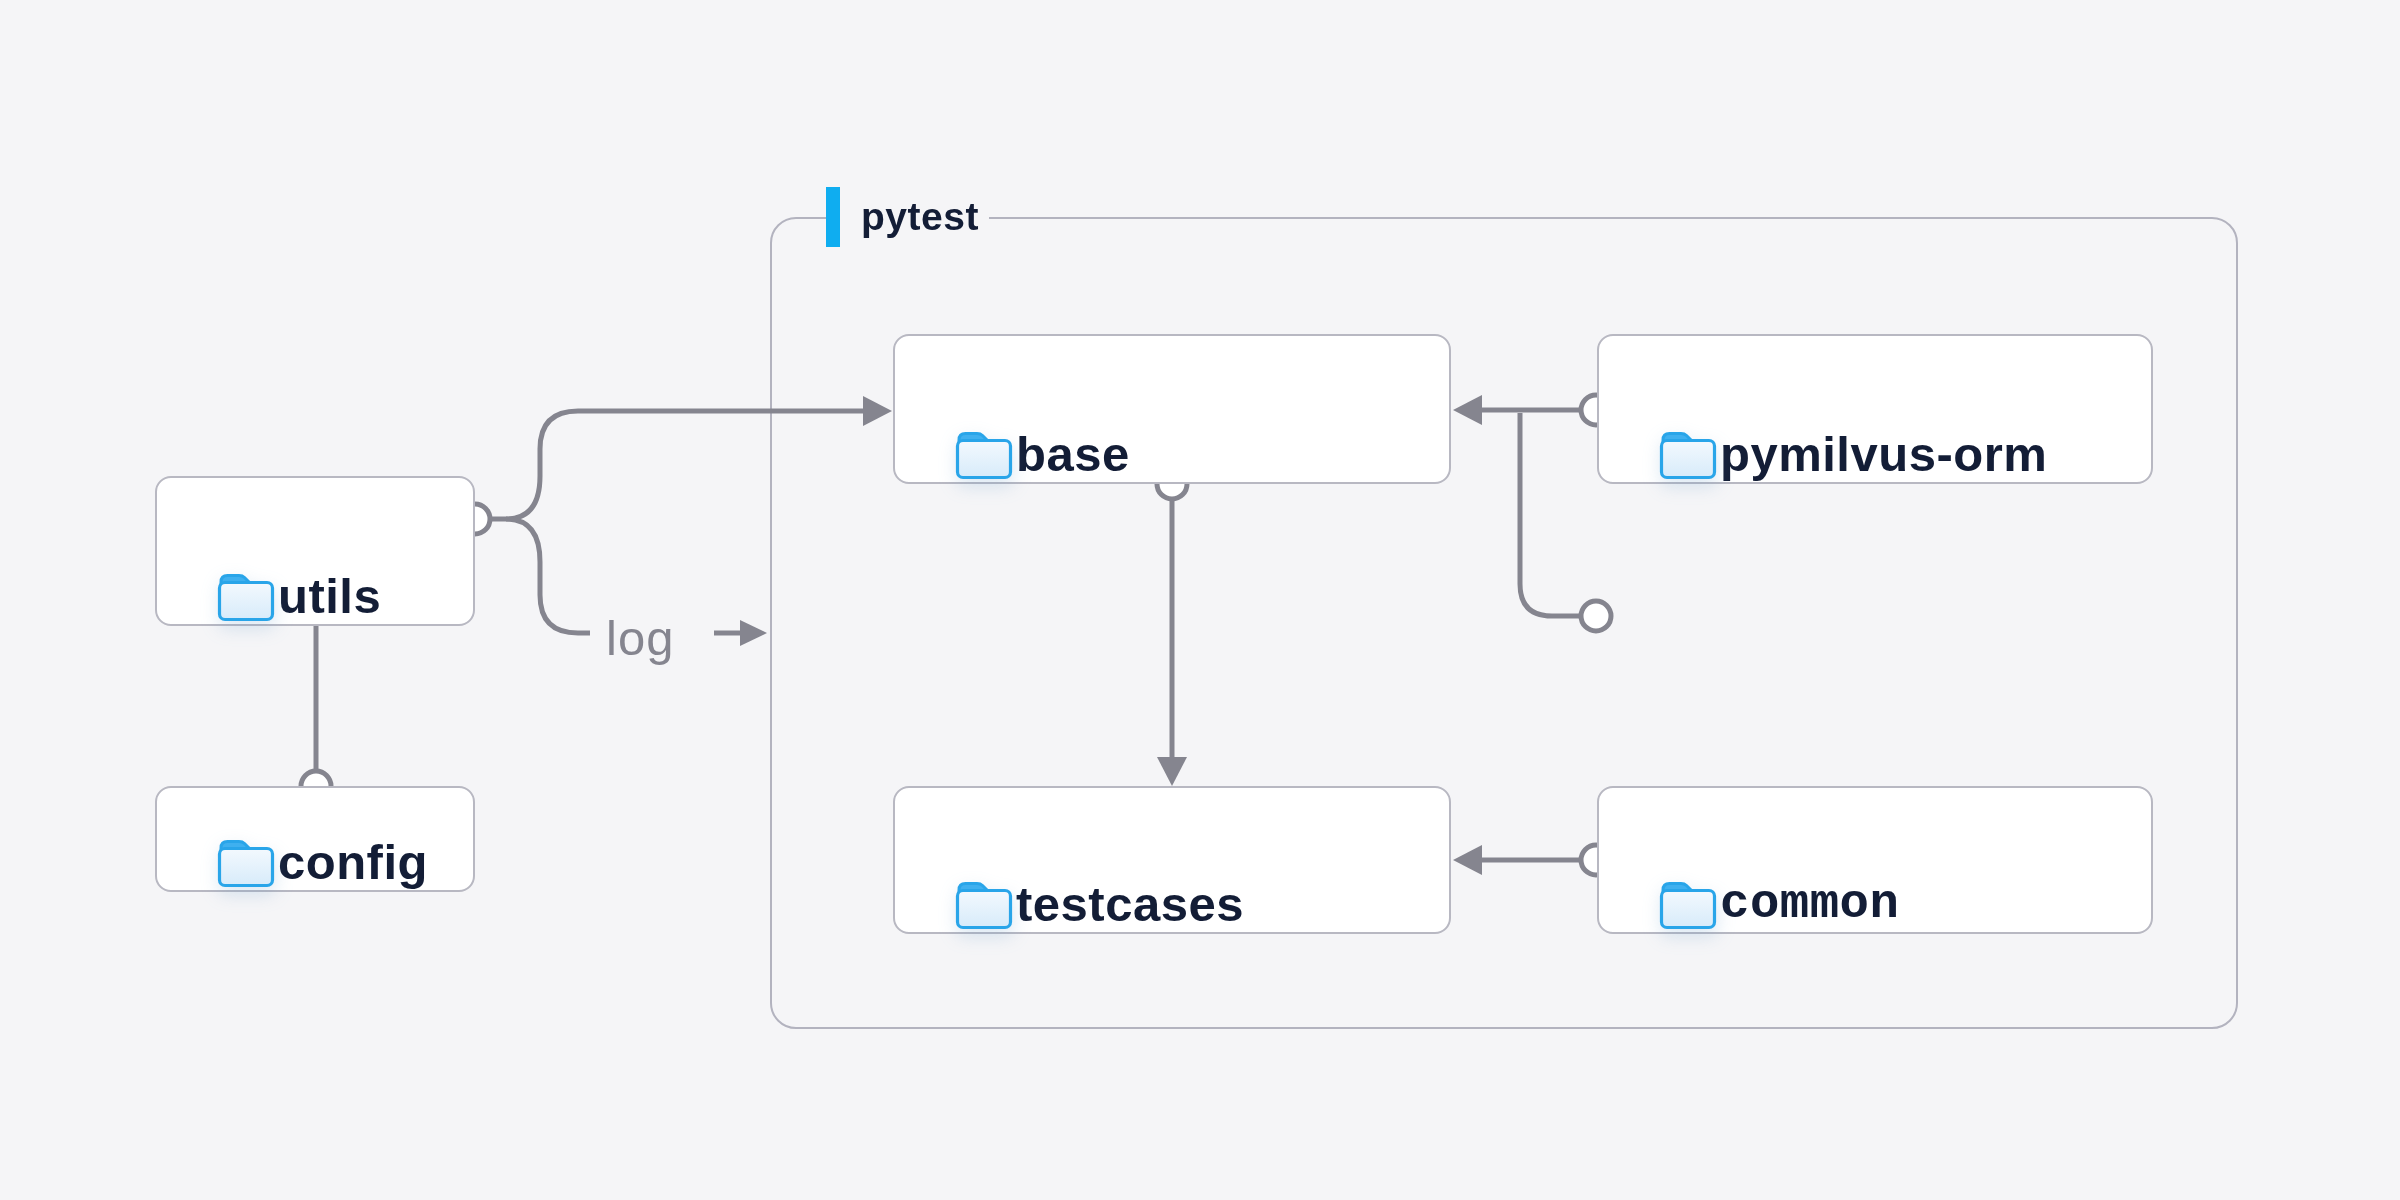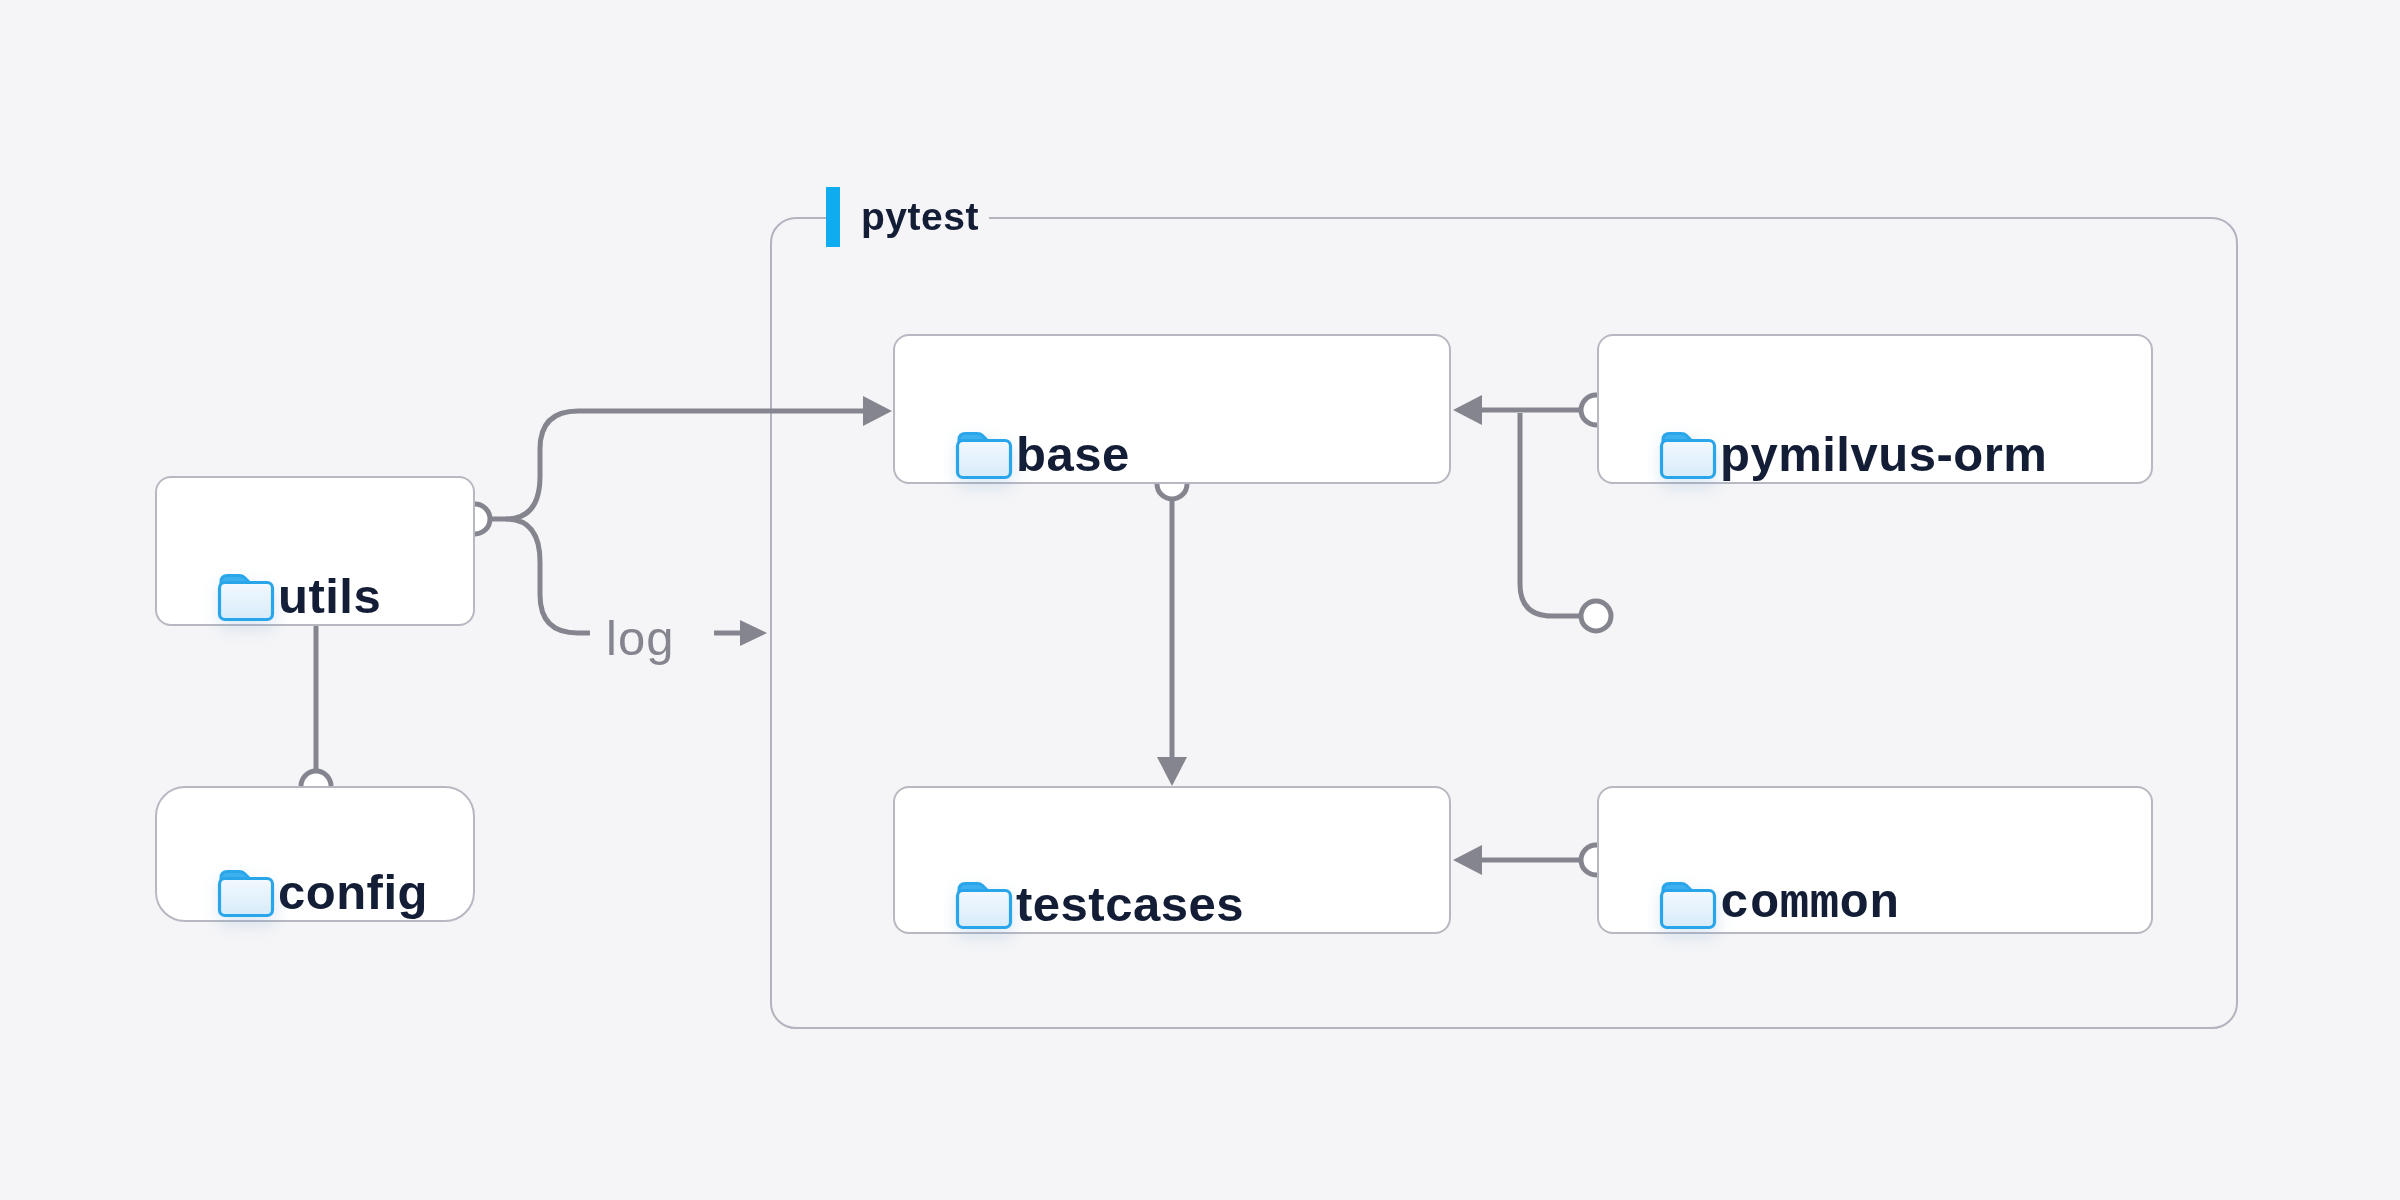--- a/index.html
+++ b/index.html
@@ -61,21 +61,21 @@
   .node-label{
     font-size:49px;font-weight:700;color:var(--text);letter-spacing:0.5px;
     white-space:nowrap;
   }
   .folder-icon{width:64px;height:54px;flex:0 0 auto;
     filter:drop-shadow(1px 7px 9px rgba(90,150,200,0.22));}
   .f-tab{fill:var(--folder-tab);stroke:var(--folder-stroke);stroke-width:3;stroke-linejoin:round;}
   .f-body{fill:url(#folderGrad);stroke:var(--folder-stroke);stroke-width:3.2;}
 
   .n-utils     {left:155px; top:444px; width:320px; height:150px;margin-top:32px;}
-  .n-config    {left:155px; top:786px; width:320px; height:136px;border-radius:30px;}
+  .n-config    {left:155px; top:786px; width:320px; height:106px;}
   .n-base      {left:893px; top:334px; width:558px; height:150px;}
   .n-pymilvus  {left:1597px;top:334px; width:556px; height:150px;}
   .n-check     {left:1597px;top:540px; width:556px; height:152px;}
   .n-testcases {left:893px; top:786px; width:558px; height:148px;}
   .n-common    {left:1597px;top:786px; width:556px; height:148px;font-family:Liberation Mono, monospace;}
 
   
   .edge-label{
     position:absolute;left:606px;top:598px;height:68px;z-index:3;
     display:flex;align-items:flex-end;

